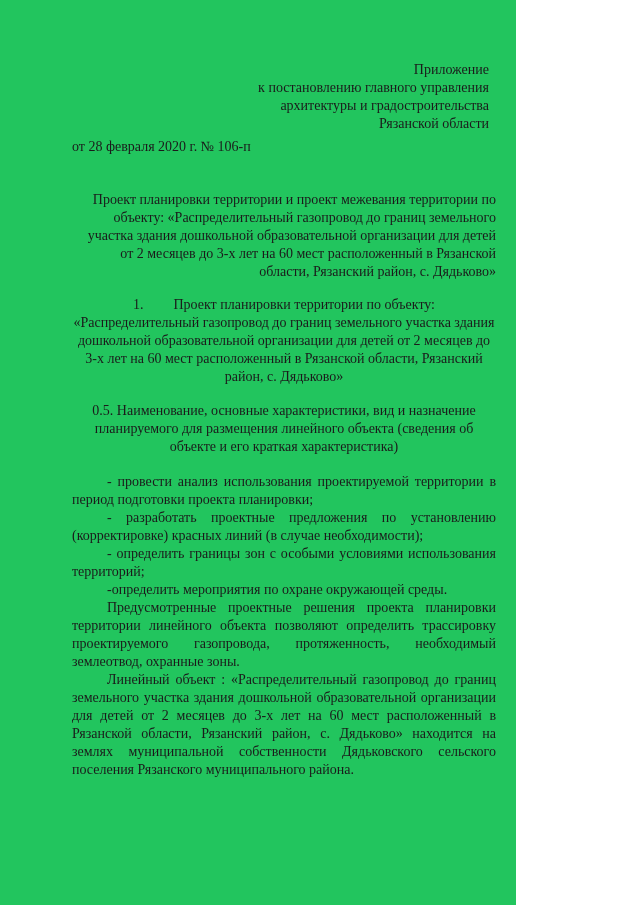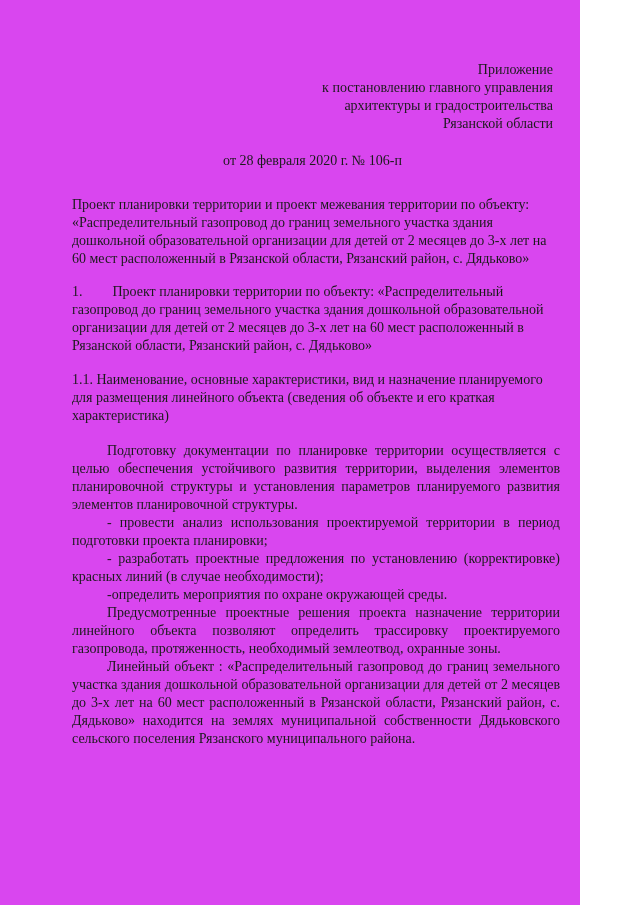--- a/index.html
+++ b/index.html
@@ -7,31 +7,31 @@
   body {
     width: 640px;
     height: 905px;
     font-family: "Liberation Serif", serif;
     font-size: 14px;
     line-height: 18px;
     color: #1b1b1b;
     overflow: hidden;
   }
   .page {
-    width: 580px;
+    width: 516px;
     height: 905px;
-    background: #d946ef;
+    background: #22c55e;
     padding: 61px 20px 0 72px;
     overflow: hidden;
   }
   .approval-header { text-align: right; padding-right: 7px; }
   .approval-header .hline { white-space: nowrap; }
-  .date-line { text-align: center; padding-right: 7px; margin-top: 19px; }
-  .doc-title { text-align: left; margin-top: 26px; }
-  .section-heading { }
+  .date-line { text-align: left; padding-right: 7px; margin-top: 5px; }
+  .doc-title { text-align: right; margin-top: 35px; }
+  .section-heading { text-align: center; }
   .sec-1 { margin-top: 15px; }
   .sec-1-1 { margin-top: 16px; }
   .tab-gap { display: inline-block; width: 30px; }
   .body-text { margin-top: 17px; }
   .para { text-align: justify; text-indent: 35px; }
 </style>
 </head>
 <body>
 
 <div class="page">
@@ -43,26 +43,26 @@
     <div class="hline">Рязанской области</div>
   </div>
 
   <div class="date-line">от 28 февраля 2020 г. № 106-п</div>
 
   <p class="doc-title">Проект планировки территории и проект межевания территории по объекту: «Распределительный газопровод до границ земельного участка здания дошкольной образовательной организации для детей от 2 месяцев до 3-х лет на 60 мест расположенный в Рязанской области, Рязанский район, с. Дядьково»</p>
 
   <p class="section-heading sec-1"><span>1.</span><span class="tab-gap"></span><span>Проект планировки территории по объекту: «Распределительный газопровод до границ земельного участка здания дошкольной образовательной организации для детей от 2 месяцев до 3-х лет на 60 мест расположенный в Рязанской области, Рязанский район, с. Дядьково»</span></p>
 
   <p class="section-heading sec-1-1">
-    <span>1.1.</span>
+    <span>0.5.</span>
     <span>Наименование, основные характеристики, вид и назначение планируемого для размещения линейного объекта (сведения об объекте и его краткая характеристика)</span>
   </p>
 
   <div class="body-text">
-    <p class="para">Подготовку документации по планировке территории осуществляется с целью обеспечения устойчивого развития территории, выделения элементов планировочной структуры и установления параметров планируемого развития элементов планировочной структуры.</p>
     <p class="para">- провести анализ использования проектируемой территории в период подготовки проекта планировки;</p>
     <p class="para">- разработать проектные предложения по установлению (корректировке) красных линий (в случае необходимости);</p>
+    <p class="para">- определить границы зон с особыми условиями использования территорий;</p>
     <p class="para">-определить мероприятия по охране окружающей среды.</p>
-    <p class="para">Предусмотренные проектные решения проекта назначение территории линейного объекта позволяют определить трассировку проектируемого газопровода, протяженность, необходимый землеотвод, охранные зоны.</p>
+    <p class="para">Предусмотренные проектные решения проекта планировки территории линейного объекта позволяют определить трассировку проектируемого газопровода, протяженность, необходимый землеотвод, охранные зоны.</p>
     <p class="para">Линейный объект : «Распределительный газопровод до границ земельного участка здания дошкольной образовательной организации для детей от 2 месяцев до 3-х лет на 60 мест расположенный в Рязанской области,  Рязанский район, с. Дядьково» находится на землях муниципальной собственности Дядьковского сельского поселения Рязанского муниципального района.</p>
   </div>
 
 </div>
 
 </body></html>

